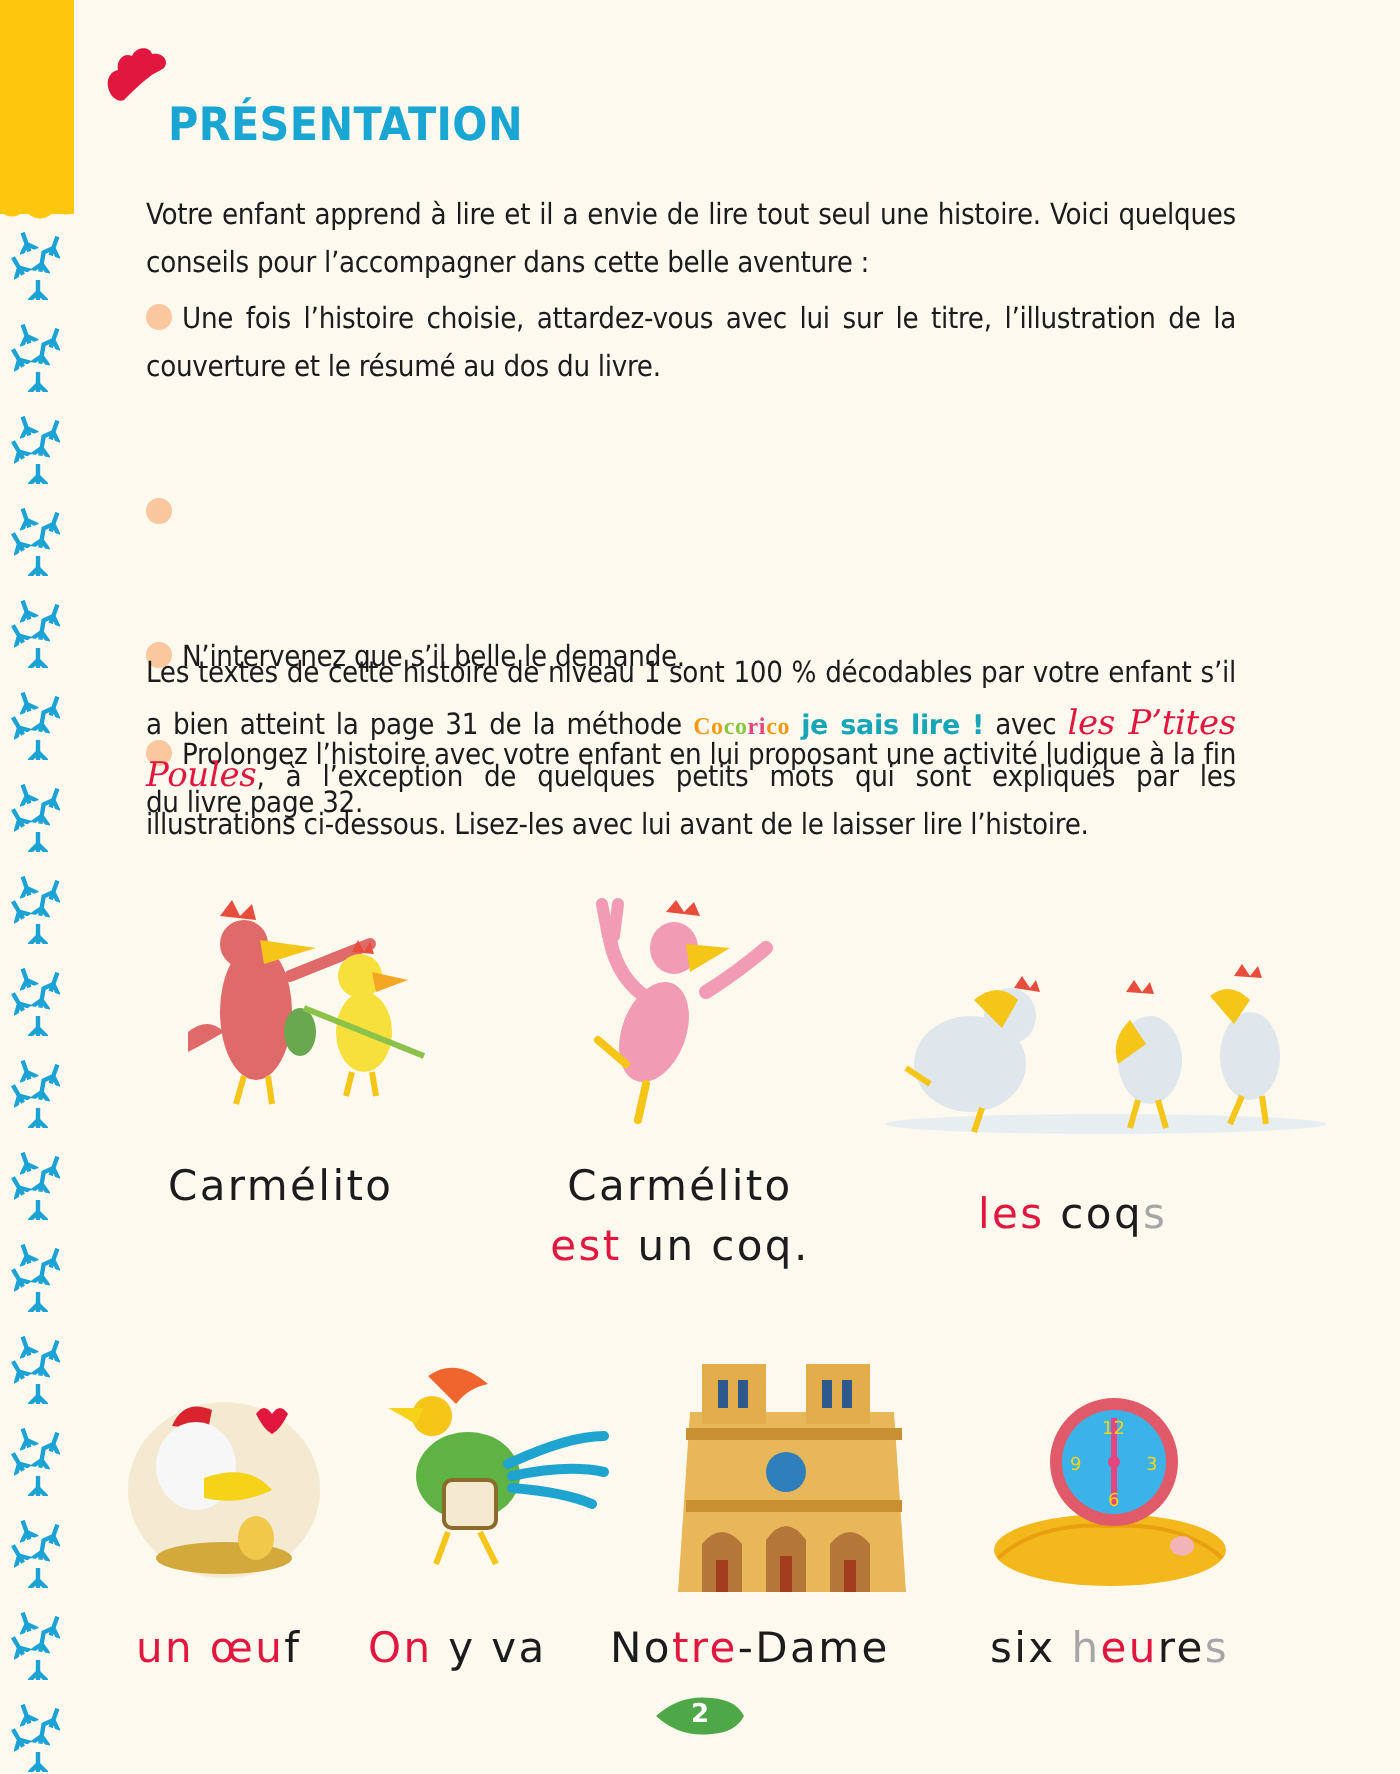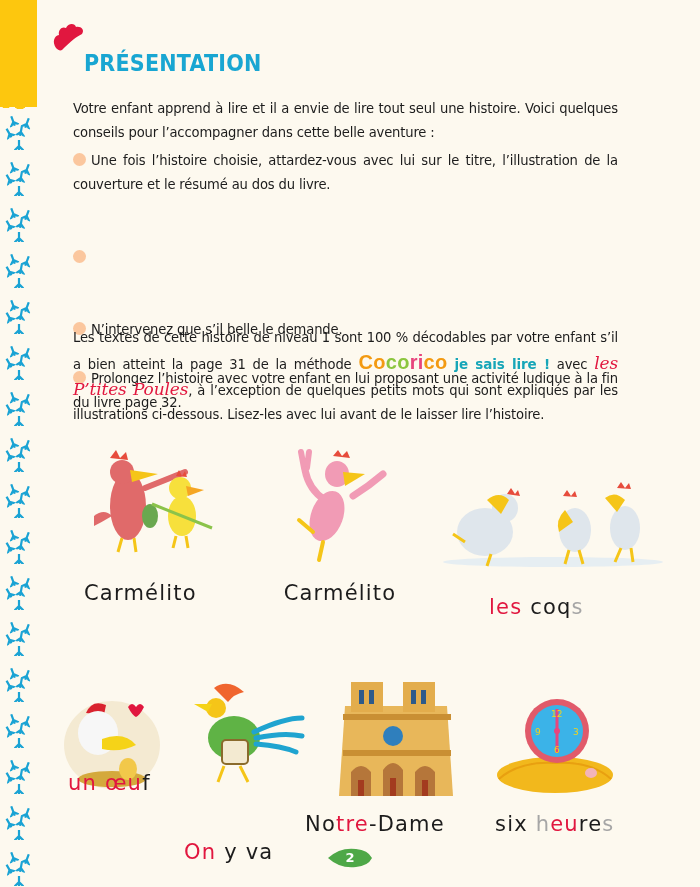--- a/index.html
+++ b/index.html
@@ -46,21 +46,21 @@
   .bullet { position:relative; }
   .bullet-dot {
     display:inline-block; width:13px; height:13px; border-radius:50%;
     background:#fbc79e; vertical-align:-1px; margin-right:5px;
   }
   .b1 { top:148px; }
   .b2 { top:197px; }
   .b3 { top:245px; }
   .para2 { top:325px; line-height:24.8px; }
 
-  .brand-cocorico { font-family:Liberation Sans, sans-serif; font-weight:bold; font-size:20px; letter-spacing:0.3px; }
+  .brand-cocorico { font-family:Liberation Serif, serif; font-weight:bold; font-size:12px; letter-spacing:0.3px; }
   .c-o { color:#f39a12; }
   .c-g { color:#8cc63f; }
   .c-p { color:#e7457d; }
   .jesais { color:#17a6b8; font-weight:bold; font-family:"DejaVu Sans", sans-serif; font-size:13.5px; }
   .ptites { color:#e1173f; font-family:"DejaVu Serif", serif; font-style:italic; font-size:17px; }
 
   .card { position:absolute; text-align:center; }
   .card svg { display:block; margin:0 auto; }
   .caption {
     position:absolute; white-space:nowrap;
@@ -600,20 +600,21 @@
     <path d="M58 10 l5 -6 l4 6 l5 -5 l3 7 z" fill="#e74c3c"></path>
     <ellipse cx="62" cy="28" rx="12" ry="13" fill="#f19bb5"></ellipse>
     <path d="M68 26 l22 2 l-20 12 z" fill="#f5c518"></path>
     <path d="M78 50 q16 -10 30 -22" stroke="#f19bb5" stroke-width="7" fill="none" stroke-linecap="round"></path>
     <ellipse cx="52" cy="70" rx="16" ry="26" fill="#f19bb5" transform="rotate(20 52 70)"></ellipse>
     <path d="M38 86 l-14 -12 M48 96 l-4 18" stroke="#f5c518" stroke-width="4" stroke-linecap="round"></path>
   </svg>
 </div>
 <div class="caption" style="left:270px;top:578px;text-align:center;width:140px;" id="cap1">
     <div><span>Carmélito</span></div>
+    <div><span class="red">est</span><span> un coq.</span></div>
   </div>
 
 <div class="card" style="left:435px;top:480px;width:235px;height:90px;">
   <svg width="235" height="90" viewBox="0 0 235 90">
     <ellipse cx="118" cy="82" rx="110" ry="5" fill="#e6eef2"></ellipse>
     <ellipse cx="50" cy="52" rx="28" ry="24" fill="#dfe6ec"></ellipse>
     <ellipse cx="70" cy="28" rx="13" ry="14" fill="#dfe6ec"></ellipse>
     <path d="M52 20 q12 -10 22 0 l-8 14 z" fill="#f5c518"></path>
     <path d="M72 14 l4 -6 l4 6 l3 -4 l2 6z" fill="#e74c3c"></path>
     <path d="M30 62 l-12 -8 M56 74 l-4 12" stroke="#f5c518" stroke-width="3"></path>
@@ -635,36 +636,36 @@
   <svg width="100" height="105" viewBox="0 0 100 105">
     <ellipse cx="50" cy="60" rx="48" ry="44" fill="#f4ead2"></ellipse>
     <path d="M24 28 q6 -14 20 -8 l-2 10 z" fill="#d9232f"></path>
     <ellipse cx="36" cy="48" rx="20" ry="22" fill="#f7f7f7"></ellipse>
     <path d="M40 54 q22 -8 34 6 q-16 8 -34 4 z" fill="#f5d318"></path>
     <path d="M66 22 q4 -6 8 0 q4 -6 8 0 q-4 8 -8 10 q-4 -2 -8 -10z" fill="#e1173f"></path>
     <ellipse cx="50" cy="94" rx="34" ry="8" fill="#d4a93c"></ellipse>
     <ellipse cx="66" cy="84" rx="9" ry="11" fill="#f2c84a"></ellipse>
   </svg>
 </div>
-<div class="caption" style="left:68px;top:768px;" id="cap3">
+<div class="caption" style="left:68px;top:809px;" id="cap3">
     <div><span class="red">un</span><span> </span><span class="red">œu</span><span>f</span></div>
   </div>
 
 <div class="card" style="left:184px;top:680px;width:125px;height:110px;">
   <svg width="125" height="110" viewBox="0 0 125 110">
     <path d="M30 8 q14 -10 30 4 q-10 2 -16 10 z" fill="#f0652e"></path>
     <ellipse cx="32" cy="28" rx="10" ry="10" fill="#f5c518"></ellipse>
     <path d="M10 24 l18 0 l-4 8 z" fill="#f5d318"></path>
     <ellipse cx="50" cy="58" rx="26" ry="22" fill="#5fb345"></ellipse>
     <path d="M70 52 q30 -14 48 -14 M72 58 q28 -6 46 -2 M72 64 q26 2 40 8" stroke="#1fa4d0" stroke-width="5" fill="none" stroke-linecap="round"></path>
     <rect x="38" y="60" width="26" height="24" rx="4" fill="#f3ead1" stroke="#8a6b2c" stroke-width="2"></rect>
     <path d="M40 86 l-6 16 M56 86 l8 16" stroke="#f5c518" stroke-width="3"></path>
   </svg>
 </div>
-<div class="caption" style="left:184px;top:809px;margin-top:28px;" id="cap4">
+<div class="caption" style="left:184px;top:809px;" id="cap4">
     <div><span class="red">On</span><span> y va</span></div>
   </div>
 
 <div class="card" style="left:331px;top:678px;width:124px;height:120px;">
   <svg width="124" height="120" viewBox="0 0 124 120">
     <polygon points="8,118 14,28 116,28 122,118" fill="#e8b75a"></polygon>
     <rect x="20" y="4" width="32" height="30" fill="#e3ad4c"></rect>
     <rect x="72" y="4" width="32" height="30" fill="#e3ad4c"></rect>
     <rect x="28" y="12" width="5" height="14" fill="#2d5a8a"></rect>
     <rect x="38" y="12" width="5" height="14" fill="#2d5a8a"></rect>

